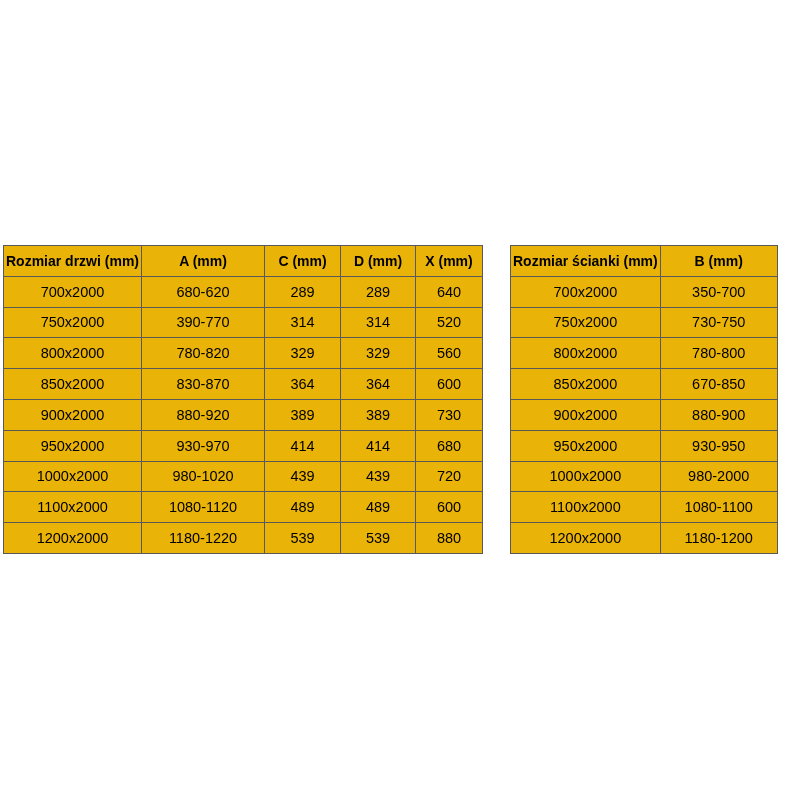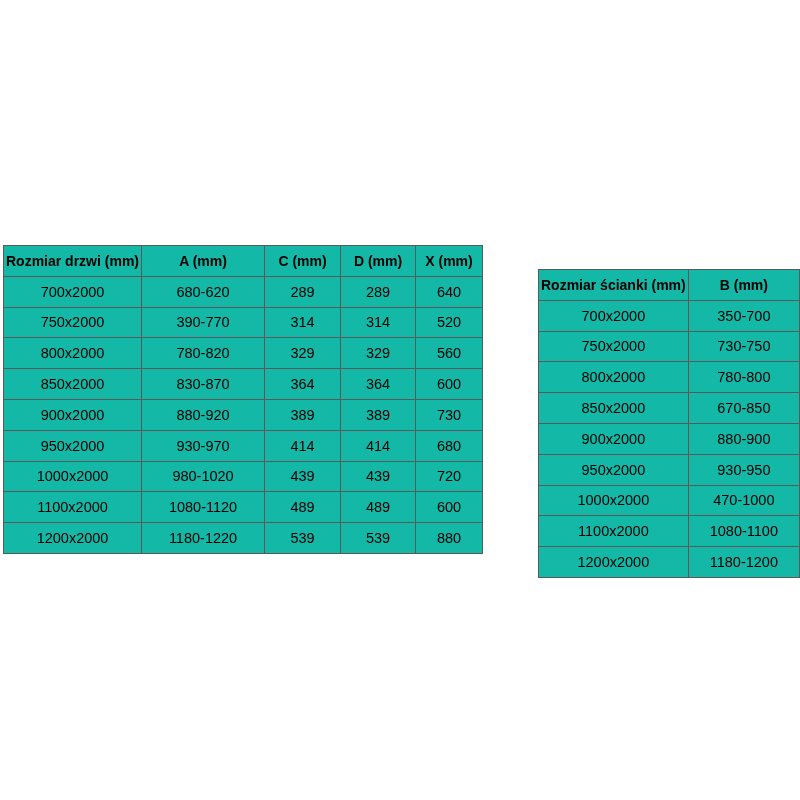--- a/index.html
+++ b/index.html
@@ -14,24 +14,24 @@
   .page {
     position: relative;
     width: 800px;
     height: 800px;
     background: #ffffff;
   }
   table.spec-table {
     position: absolute;
     border-collapse: collapse;
     table-layout: fixed;
-    background: #14b8a6;
+    background: #eab308;
   }
   #door-table { left: 3px; top: 245px; }
-  #wall-table { left: 538px; top: 245px; margin-top: 24px; }
+  #wall-table { left: 510px; top: 245px; }
   table.spec-table th,
   table.spec-table td {
     border: 1px solid #595959;
     text-align: center;
     vertical-align: middle;
     padding: 0 2px;
     height: 29.8px;
     font-size: 14.5px;
     color: #000000;
     white-space: nowrap;
@@ -171,21 +171,21 @@
         <tr>
           <td>900x2000</td>
           <td>880-900</td>
         </tr>
         <tr>
           <td>950x2000</td>
           <td>930-950</td>
         </tr>
         <tr>
           <td>1000x2000</td>
-          <td>470-1000</td>
+          <td>980-2000</td>
         </tr>
         <tr>
           <td>1100x2000</td>
           <td>1080-1100</td>
         </tr>
         <tr>
           <td>1200x2000</td>
           <td>1180-1200</td>
         </tr>
       </tbody>

